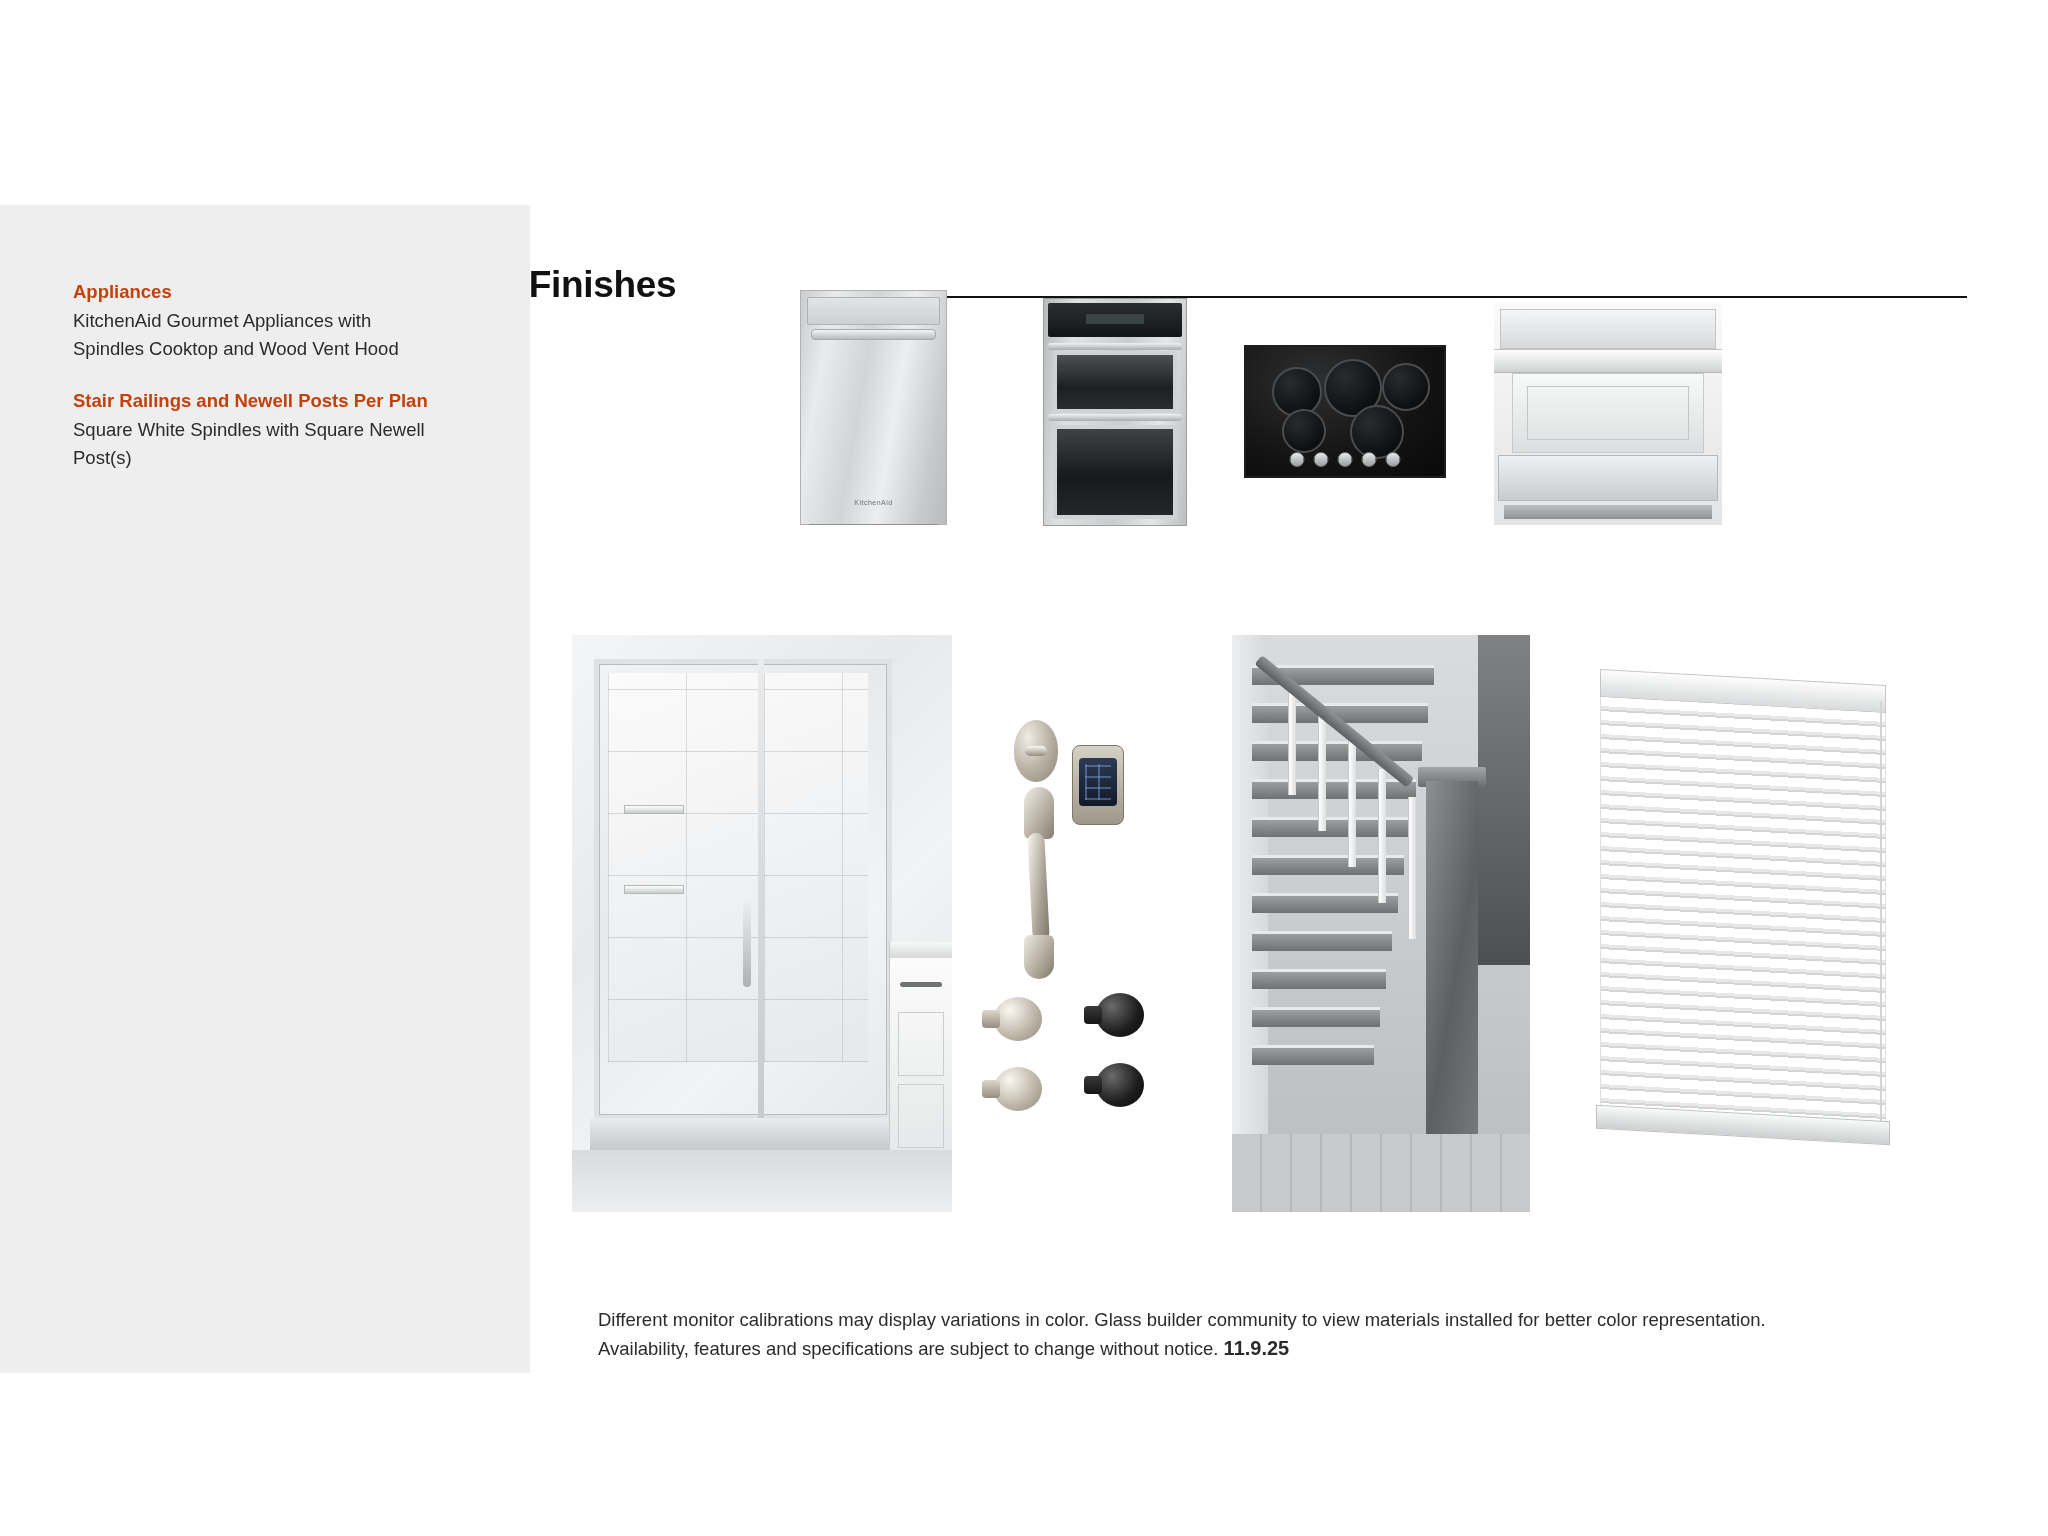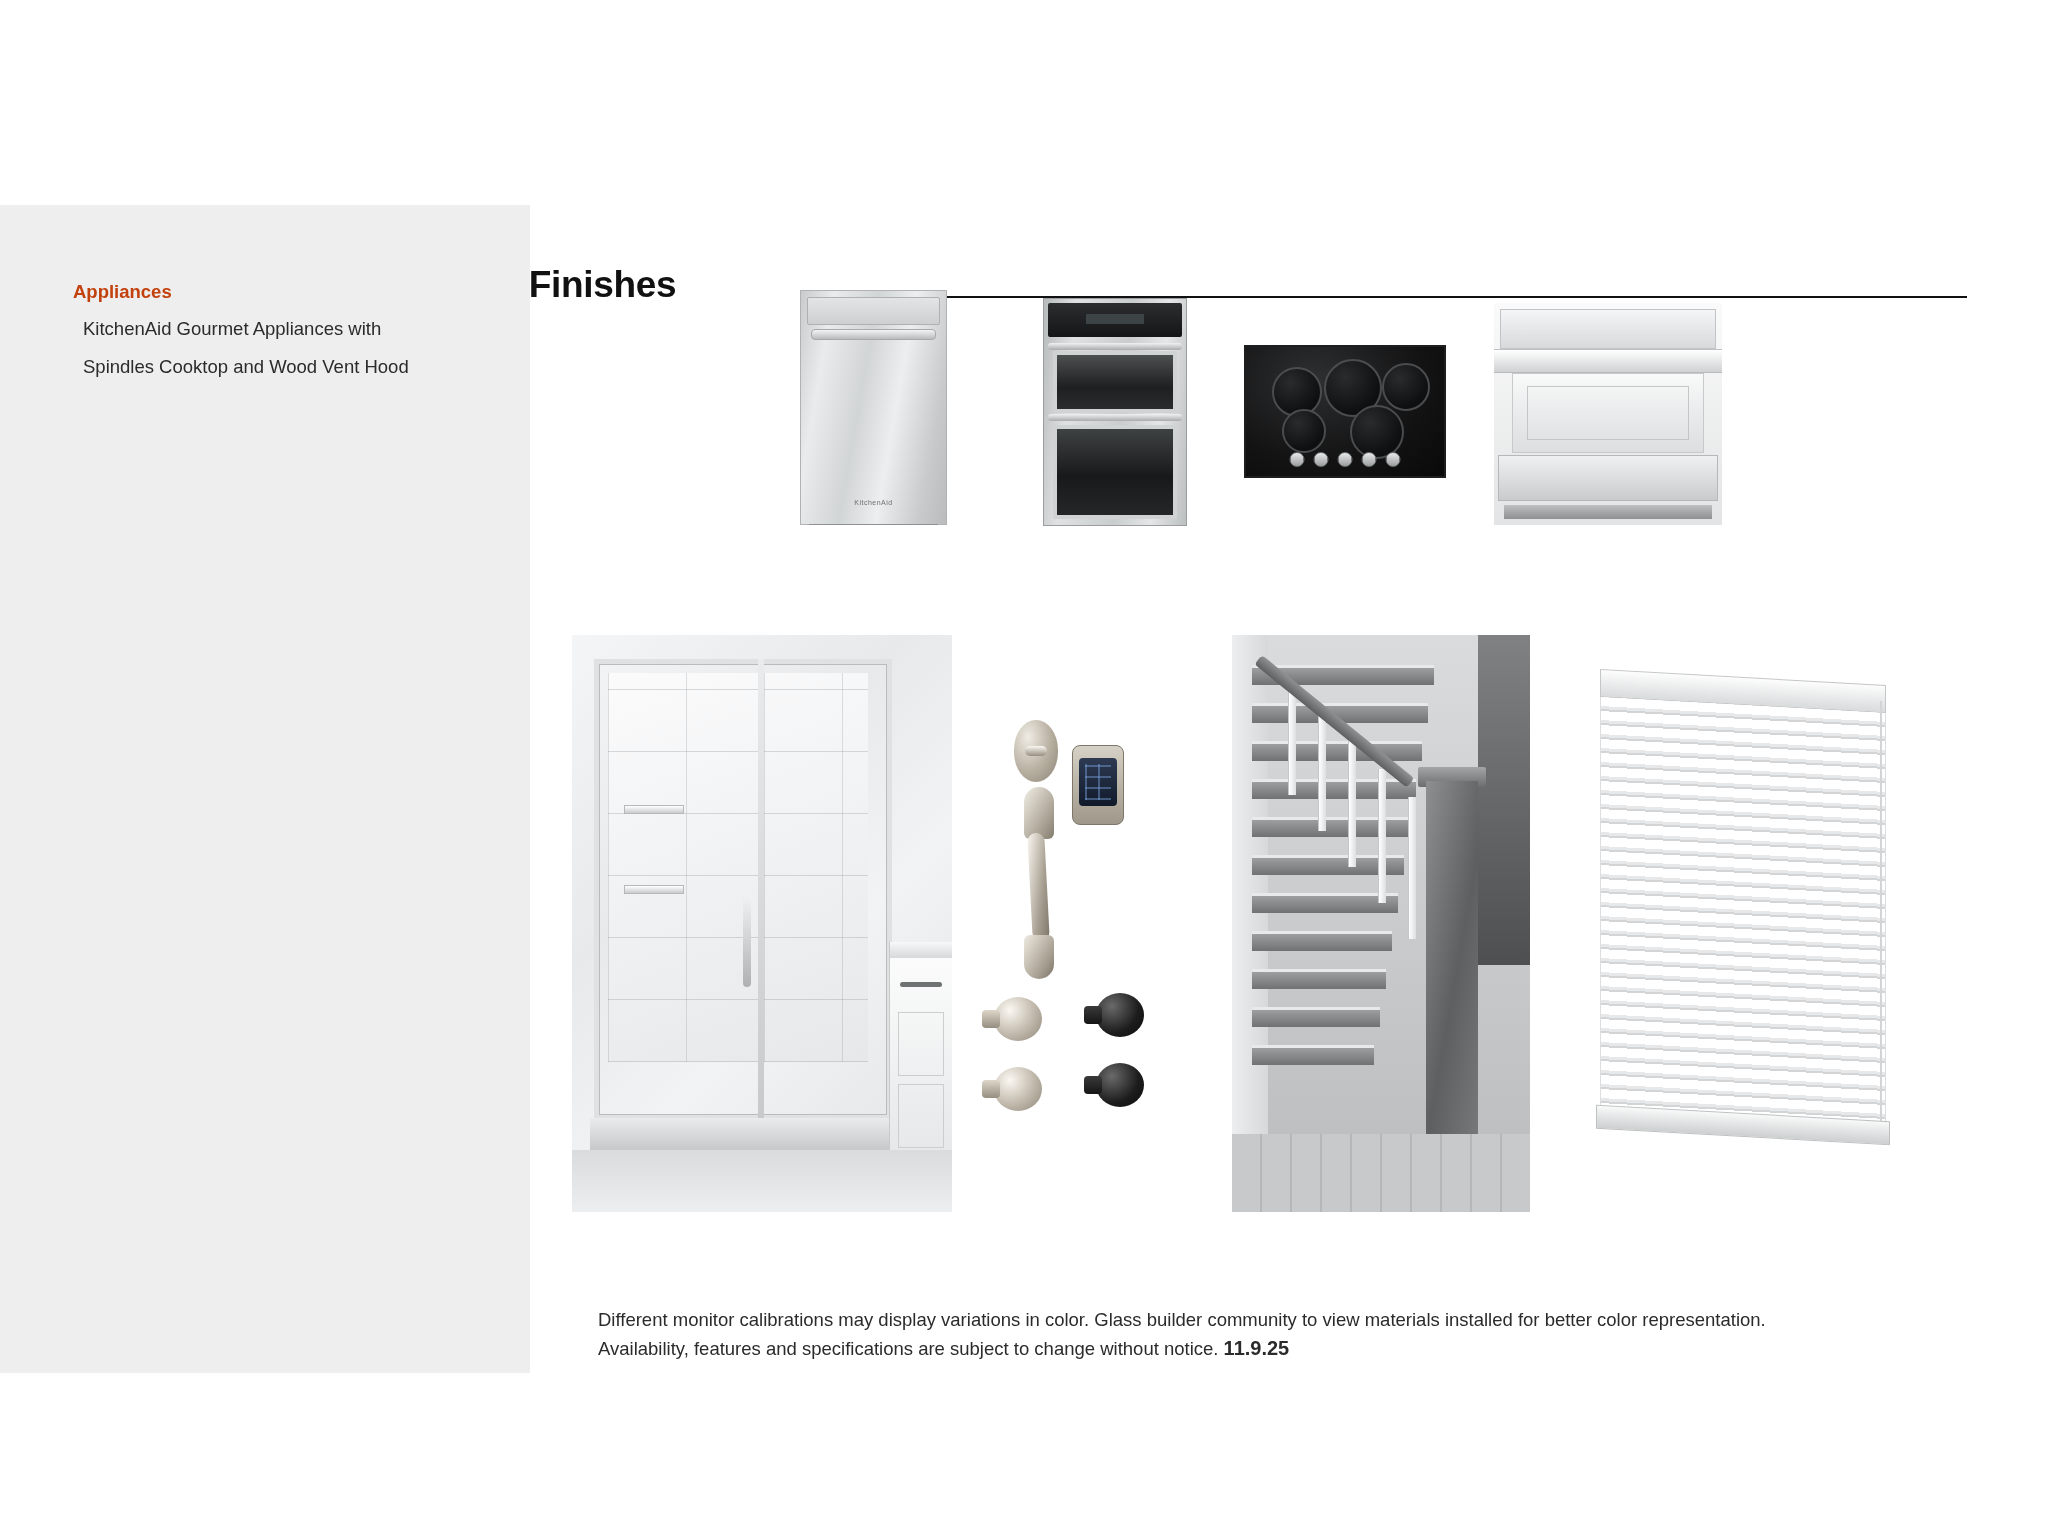--- a/index.html
+++ b/index.html
@@ -66,21 +66,21 @@
     font-weight: bold;
     color: #c2410c;
     line-height: 27px;
     margin: 0 0 2px 0;
   }
   .spec-line {
     font-size: 18.5px;
     font-weight: normal;
     color: #2b2b2b;
     line-height: 27.5px;
-    margin: 10px;
+    margin: 0;
   }
 
   
   .images {
     position: absolute;
     left: 0;
     top: 0;
     width: 2048px;
     height: 1536px;
   }
@@ -446,20 +446,25 @@
 <div class="spec-list">
 
   <div class="spec-block">
     <p class="spec-heading">Appliances</p>
     <p class="spec-line">KitchenAid Gourmet Appliances with</p>
     <p class="spec-line">Spindles Cooktop and Wood Vent Hood</p>
   </div>
 
 
 
+  <div class="spec-block">
+    <p class="spec-heading">Stair Railings and Newell Posts Per Plan</p>
+    <p class="spec-line">Square White Spindles with Square Newell</p>
+    <p class="spec-line">Post(s)</p>
+  </div>
 
 
 </div>
 
 <div class="images">
 
   <div class="photo p-dishwasher">
     <div class="dw-body">
       <div class="dw-panel"></div>
       <div class="dw-handle"></div>

